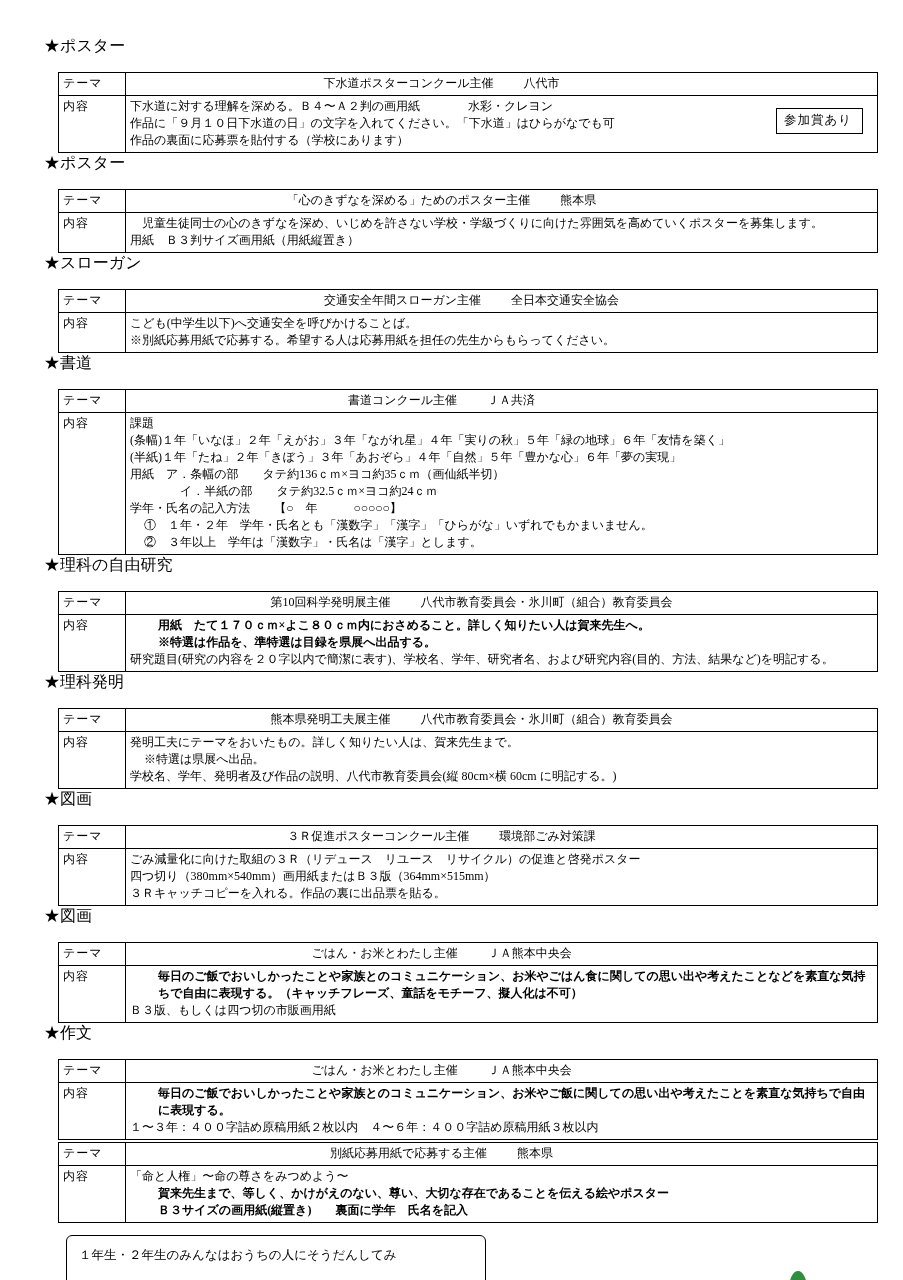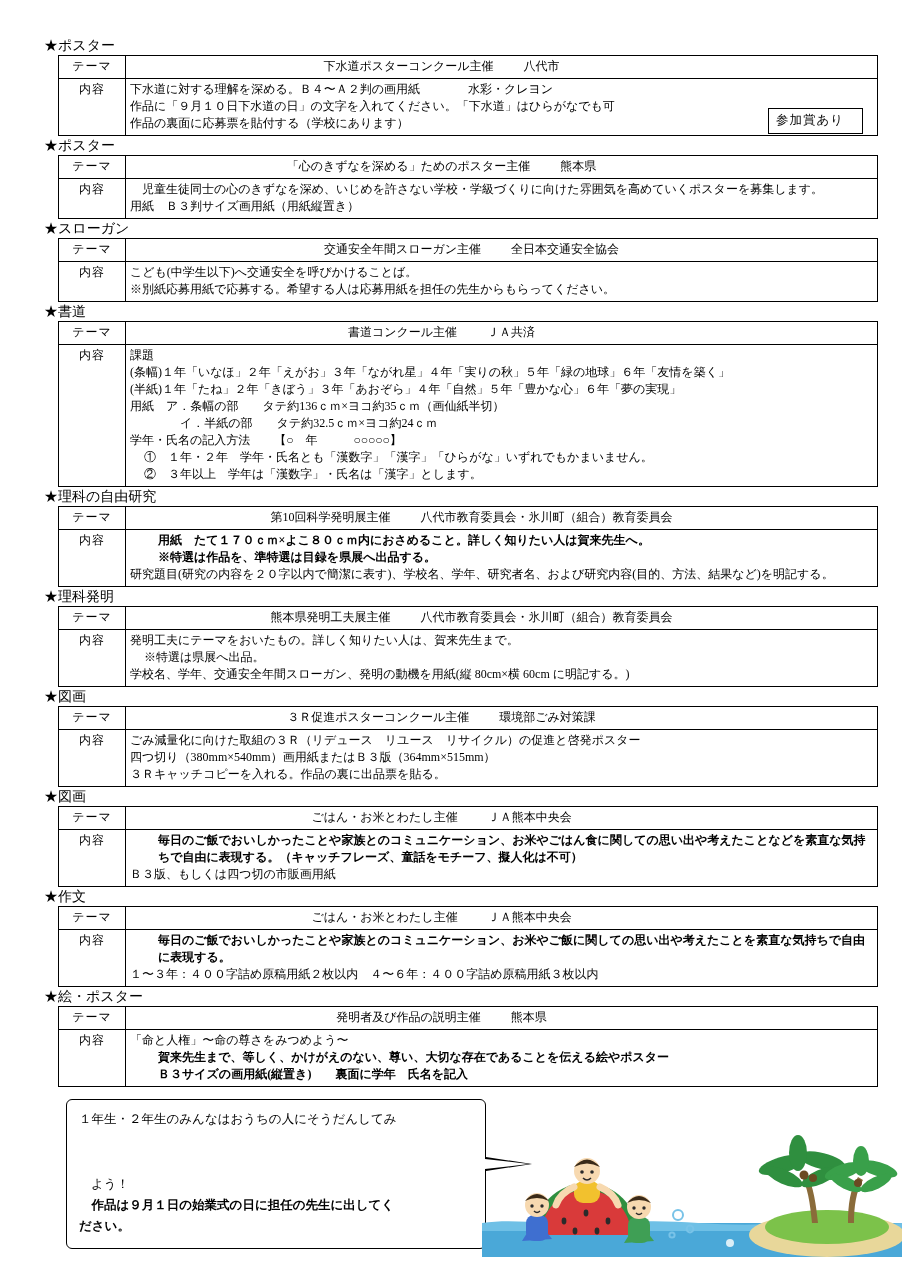--- a/index.html
+++ b/index.html
@@ -19,42 +19,41 @@
     position: relative;
     width: 903px;
     height: 1280px;
     box-sizing: border-box;
     padding: 38px 40px 0 42px;
   }
   .section {
     margin-bottom: 2px;
   }
   .sec-head {
-    font-size: 14px;
+    font-size: 16px;
     line-height: 16px;
     padding-left: 2px;
-    margin-bottom: 1px;
+    margin-bottom: 18px;
     white-space: nowrap;
   }
   table.box {
     border-collapse: collapse;
     width: 820px;
     margin-left: 16px;
     table-layout: fixed;
   }
   table.box td {
     border: 1px solid #000000;
     vertical-align: top;
     padding: 2px 4px 3px 4px;
     font-size: 12px;
     line-height: 17px;
   }
   td.label {
     width: 58px;
-    text-align: center;
     white-space: nowrap;
     letter-spacing: 1px;
   }
   td.content {
     padding-left: 6px;
   }
   .row-split {
     display: flex;
     justify-content: center;
   }
@@ -76,21 +75,21 @@
   .indent1 { padding-left: 14px; }
   .indent2 { padding-left: 28px; font-weight: bold; }
   .gap-r2 { display:inline-block; width: 30px; }
 
   .badge {
     position: absolute;
     right: 40px;
     top: 108px;
     border: 1px solid #000000;
     font-size: 12.5px;
-    padding: 3px 18px 4px 7px;
+    padding: 3px 10px 4px 7px;
     background: #ffffff;
     white-space: nowrap;
     letter-spacing: 1px;
   }
 
   
   .bottom {
     position: relative;
     height: 180px;
     margin-top: 8px;
@@ -284,21 +283,21 @@
             <span>熊本県発明工夫展</span>
             <span class="host-wide"><span>主催</span><span class="gap-r2"></span><span>八代市教育委員会・氷川町（組合）教育委員会</span></span>
           </div>
         </td>
       </tr>
       <tr>
         <td class="label">内容</td>
         <td class="content">
           <span class="ln">発明工夫にテーマをおいたもの。詳しく知りたい人は、賀来先生まで。</span>
           <span class="ln indent1">※特選は県展へ出品。</span>
-          <span class="ln">学校名、学年、交通安全年間スローガン、発明の動機を用紙(縦 80cm×横 60cm に明記する。)</span>
+          <span class="ln">学校名、学年、発明者及び作品の説明、八代市教育委員会(縦 80cm×横 60cm に明記する。)</span>
         </td>
       </tr>
     </tbody>
       </table>
   </div>
 
   <div class="section">
     <div class="sec-head">★図画</div>
     <table class="box">
       <tbody>
@@ -365,28 +364,27 @@
         <td class="content">
           <span class="ln wrap indent2">毎日のご飯でおいしかったことや家族とのコミュニケーション、お米やご飯に関しての思い出や考えたことを素直な気持ちで自由に表現する。</span>
           <span class="ln">１〜３年：４００字詰め原稿用紙２枚以内　４〜６年：４００字詰め原稿用紙３枚以内</span>
         </td>
       </tr>
     </tbody>
       </table>
   </div>
 
   <div class="section">
-    <div class="sec-head">★絵・ポスター</div>
-    <table class="box">
-      <tbody>
-          <tr>
-        <td class="label">テーマ</td>
-        <td class="content">
-          <div class="row-split">
-            <span>発明者及び作品の説明</span>
+    <table class="box">
+      <tbody>
+          <tr>
+        <td class="label">テーマ</td>
+        <td class="content">
+          <div class="row-split">
+            <span>別紙応募用紙で応募する</span>
             <span class="host"><span>主催</span><span class="gap-r2"></span><span>熊本県</span></span>
           </div>
         </td>
       </tr>
       <tr>
         <td class="label">内容</td>
         <td class="content">
           <span class="ln">「命と人権」〜命の尊さをみつめよう〜</span>
           <span class="ln indent2">賀来先生まで、等しく、かけがえのない、尊い、大切な存在であることを伝える絵やポスター</span>
           <span class="ln indent2">Ｂ３サイズの画用紙(縦置き)　　裏面に学年　氏名を記入</span>

